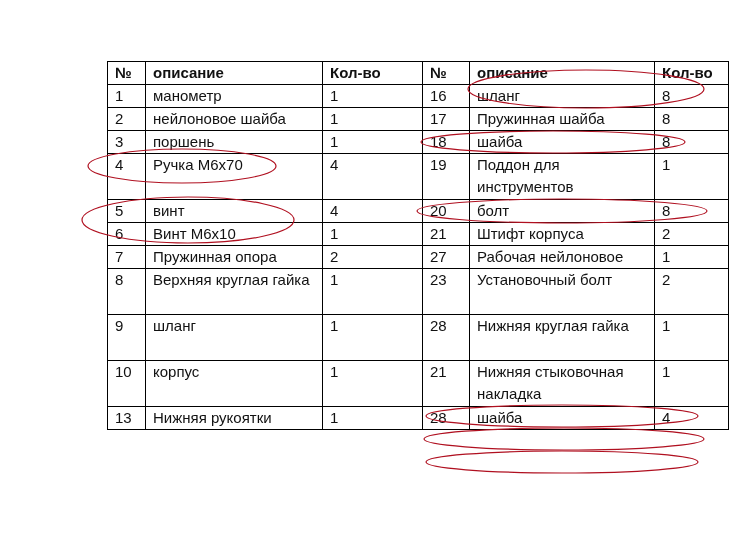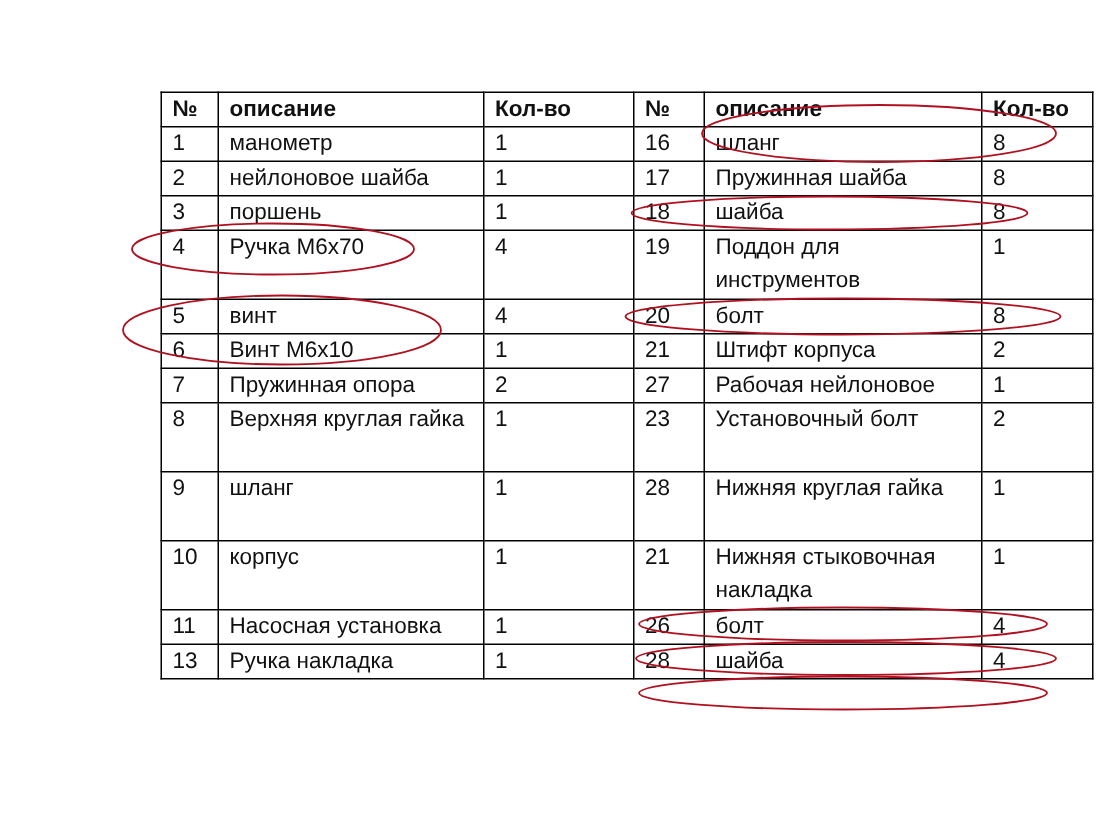--- a/index.html
+++ b/index.html
@@ -161,30 +161,22 @@
       </tr>
       <tr class="tall">
         <td>10</td>
         <td>корпус</td>
         <td>1</td>
         <td>21</td>
         <td>Нижняя стыковочная накладка</td>
         <td>1</td>
       </tr>
       <tr>
-        <td>11</td>
-        <td>Насосная установка</td>
-        <td>1</td>
-        <td>26</td>
-        <td>болт</td>
-        <td>4</td>
-      </tr>
-      <tr>
         <td>13</td>
-        <td>Ручка накладка</td>
+        <td>Нижняя рукоятки</td>
         <td>1</td>
         <td>28</td>
         <td>шайба</td>
         <td>4</td>
       </tr>
     </tbody>
   </table>
 
   <svg class="annotations" viewBox="0 0 742 555">
 

